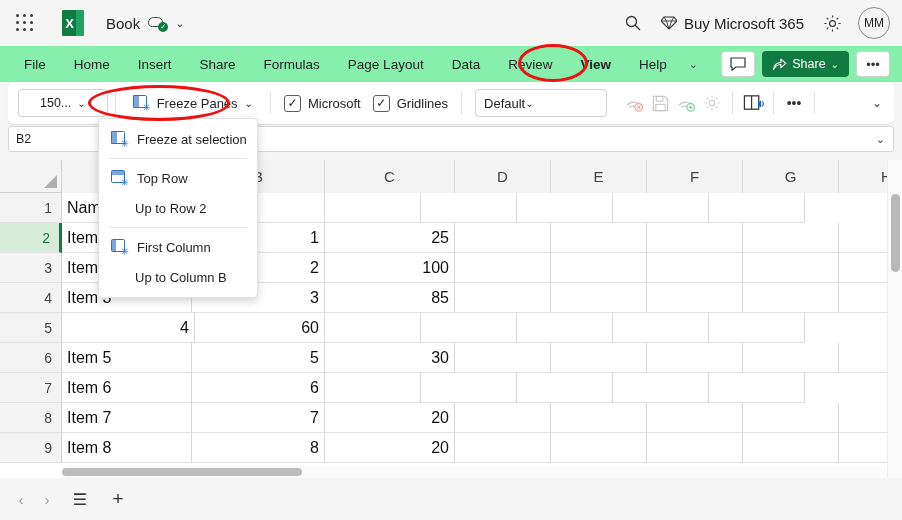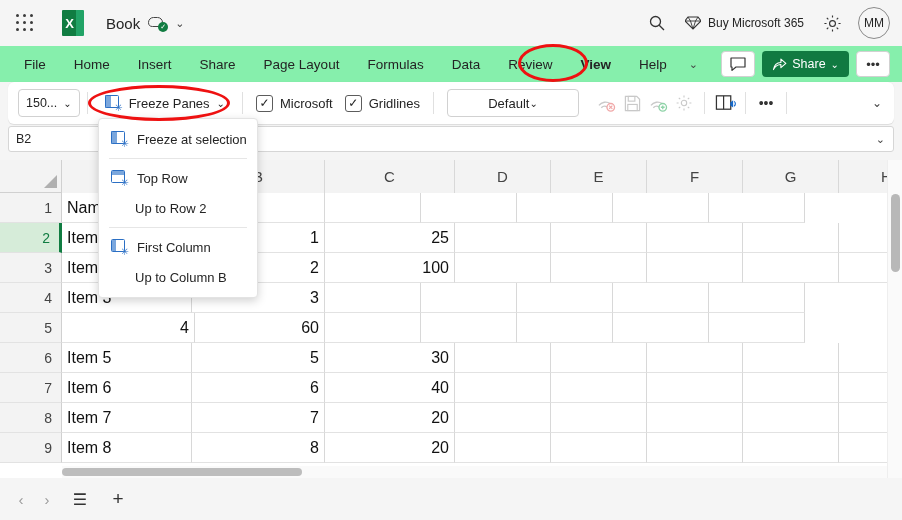--- a/index.html
+++ b/index.html
@@ -31,21 +31,21 @@
   .cloudchk { margin-left: 8px; width: 20px; height: 18px; position: relative; cursor: pointer; }
   .cloudchk .cl { position: absolute; left: 0; top: 3px; width: 15px; height: 10px;
     border: 1.4px solid #444; border-radius: 6px 6px 5px 5px; }
   .cloudchk .dot { position: absolute; right: 0; bottom: 0; width: 10px; height: 10px;
     border-radius: 50%; background: #107C41; color: #fff; font-size: 7px;
     display: flex; align-items: center; justify-content: center; }
   .tchev { margin-left: 7px; font-size: 11px; color: #444; cursor: pointer; }
   .tb-right { margin-left: auto; display: flex; align-items: center; gap: 4px; padding-right: 12px; }
   .ticon { width: 32px; height: 32px; display: flex; align-items: center;
     justify-content: center; color: #333; cursor: pointer; border-radius: 4px; }
-  .buy365 { display: flex; align-items: center; gap: 7px; font-size: 12px;
+  .buy365 { display: flex; align-items: center; gap: 7px; font-size: 15px;
     color: #242424; padding: 5px 8px; cursor: pointer; border-radius: 4px; }
   .avatar { width: 32px; height: 32px; border-radius: 50%; border: 1px solid #8a8a8a;
     display: flex; align-items: center; justify-content: center;
     font-size: 12px; color: #242424; margin-left: 6px; cursor: pointer; }
 
   
   .tabbar { position: absolute; top: 46px; left: 0; width: 902px; height: 36px;
     display: flex; align-items: center; background: #86efac; }
   .tab { font-size: 13.5px; color: #242424; padding: 5px 10px; margin: 0 4px;
     cursor: pointer; border-radius: 4px; white-space: nowrap; }
@@ -59,32 +59,32 @@
   .btn-share { height: 26px; background: #117A41; color: #fff; border-radius: 4px;
     display: flex; align-items: center; gap: 5px; padding: 0 10px;
     font-size: 12.5px; cursor: pointer; }
 
   
   .ribbon { position: absolute; top: 82px; left: 8px; width: 886px; height: 42px;
     background: #fff; border-radius: 6px; display: flex; align-items: center;
     box-shadow: 0 0.5px 1px rgba(0,0,0,.10); }
   .zoomsel { margin-left: 10px; height: 28px; border: 1px solid #d1d1d1;
     background: #fff; border-radius: 4px; display: flex; align-items: center;
-    gap: 6px; padding: 0 7px; font-size: 12.5px; color: #242424; cursor: pointer; }
+    gap: 6px; padding: 0 21px; font-size: 12.5px; color: #242424; cursor: pointer; }
   .rsep { width: 1px; height: 22px; background: #e0e0e0; margin: 0 7px; }
   .freeze-btn { height: 30px; display: flex; align-items: center; gap: 7px;
     padding: 0 10px; border-radius: 4px; cursor: pointer; font-size: 13px; color: #242424; }
   .chk-item { display: flex; align-items: center; gap: 7px; font-size: 13px;
     color: #242424; cursor: pointer; padding: 0 6px; }
   .chkbox { width: 17px; height: 17px; border: 1.3px solid #5c5c5c;
     border-radius: 3px; display: flex; align-items: center; justify-content: center;
     font-size: 12px; color: #242424; }
   .defsel { margin-left: 6px; height: 28px; width: 132px; border: 1px solid #d1d1d1;
     background: #fff; border-radius: 4px; display: flex; align-items: center;
-    justify-content: center; padding: 0 8px; font-size: 13px;
+    justify-content: flex-start; padding: 0 8px; font-size: 13px;
     color: #242424; cursor: pointer; }
   .dim-icon { width: 26px; height: 26px; display: flex; align-items: center;
     justify-content: center; color: #c4c4c4; cursor: default; }
   .act-icon { width: 26px; height: 26px; display: flex; align-items: center;
     justify-content: center; color: #333; cursor: pointer; }
   .ribchev { margin-left: auto; margin-right: 12px; color: #444;
     font-size: 12px; cursor: pointer; }
 
   
   .fbar { position: absolute; top: 126px; left: 8px; width: 886px; height: 26px; display: flex; }
@@ -216,22 +216,22 @@
       </div>
       <div class="avatar">MM</div>
     </div>
   </div>
 
   <div class="tabbar">
     <div class="tab">File</div>
     <div class="tab">Home</div>
     <div class="tab">Insert</div>
     <div class="tab">Share</div>
+    <div class="tab">Formulas</div>
     <div class="tab">Page Layout</div>
-    <div class="tab">Formulas</div>
     <div class="tab">Data</div>
     <div class="tab">Review</div>
     <div class="tab active">View</div>
     <div class="tab">Help</div>
     <div class="tabchev">⌄</div>
 
     <div class="tabbar-right">
       <div class="btn-outline">
         <svg width="16" height="15" viewBox="0 0 16 15">
             <path d="M1 1h14v9H6l-4 3.4V10H1z" fill="none" stroke="#333" stroke-width="1.2" stroke-linejoin="round"></path>
@@ -384,20 +384,21 @@
           <div class="cell num" style="width: 130px;">100</div>
           <div class="cell" style="width: 96px;"></div>
           <div class="cell" style="width: 96px;"></div>
           <div class="cell" style="width: 96px;"></div>
           <div class="cell" style="width: 96px;"></div>
           <div class="cell" style="width: 96px;"></div>
         </div>
         <div class="crow">
           <div class="cell" style="width: 130px;">Item 3</div>
           <div class="cell num" style="width: 133px;">3</div>
+          <div class="cell num" style="width: 130px;">85</div>
           <div class="cell" style="width: 96px;"></div>
           <div class="cell" style="width: 96px;"></div>
           <div class="cell" style="width: 96px;"></div>
           <div class="cell" style="width: 96px;"></div>
           <div class="cell" style="width: 96px;"></div>
         </div>
         <div class="crow">
           <div class="cell num" style="width: 133px;">4</div>
           <div class="cell num" style="width: 130px;">60</div>
           <div class="cell" style="width: 96px;"></div>
@@ -412,21 +413,20 @@
           <div class="cell num" style="width: 130px;">30</div>
           <div class="cell" style="width: 96px;"></div>
           <div class="cell" style="width: 96px;"></div>
           <div class="cell" style="width: 96px;"></div>
           <div class="cell" style="width: 96px;"></div>
           <div class="cell" style="width: 96px;"></div>
         </div>
         <div class="crow">
           <div class="cell" style="width: 130px;">Item 6</div>
           <div class="cell num" style="width: 133px;">6</div>
-          <div class="cell num" style="width: 130px;">40</div>
           <div class="cell" style="width: 96px;"></div>
           <div class="cell" style="width: 96px;"></div>
           <div class="cell" style="width: 96px;"></div>
           <div class="cell" style="width: 96px;"></div>
           <div class="cell" style="width: 96px;"></div>
         </div>
         <div class="crow">
           <div class="cell" style="width: 130px;">Item 7</div>
           <div class="cell num" style="width: 133px;">7</div>
           <div class="cell num" style="width: 130px;">20</div>

